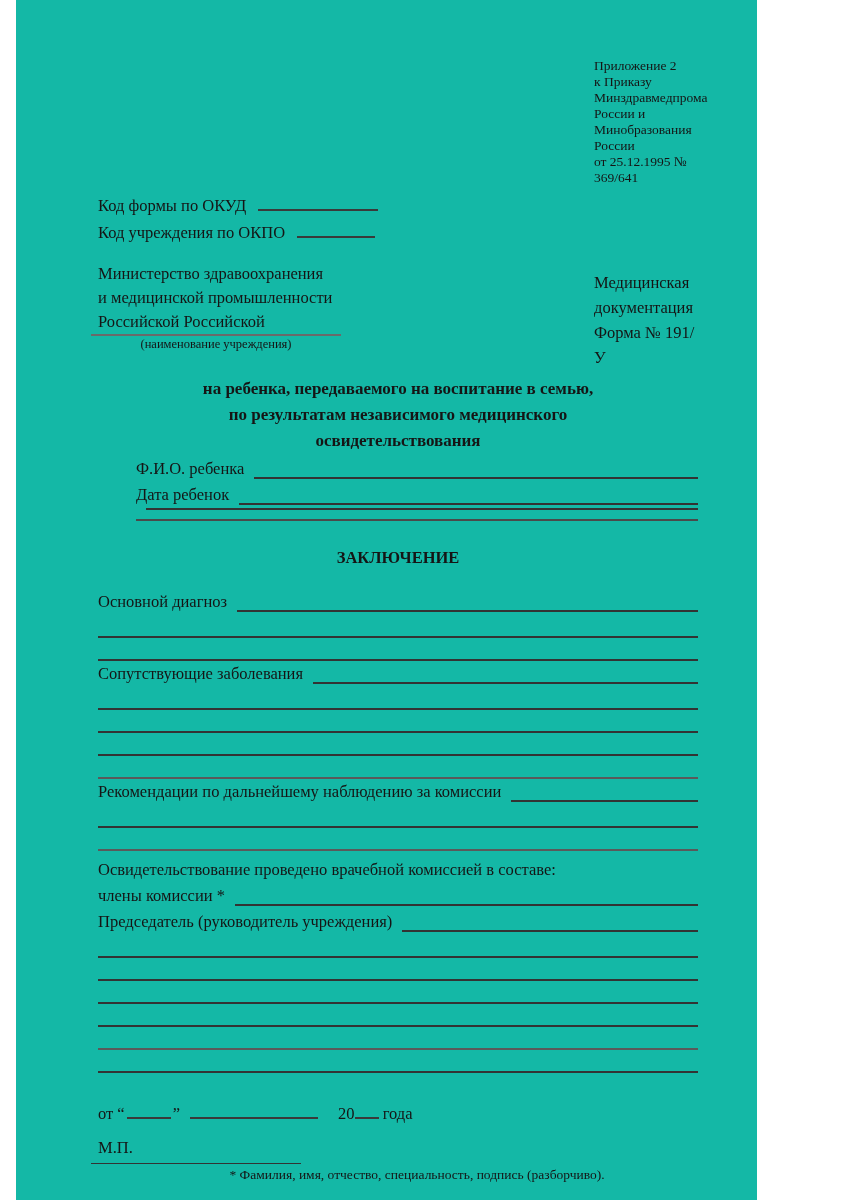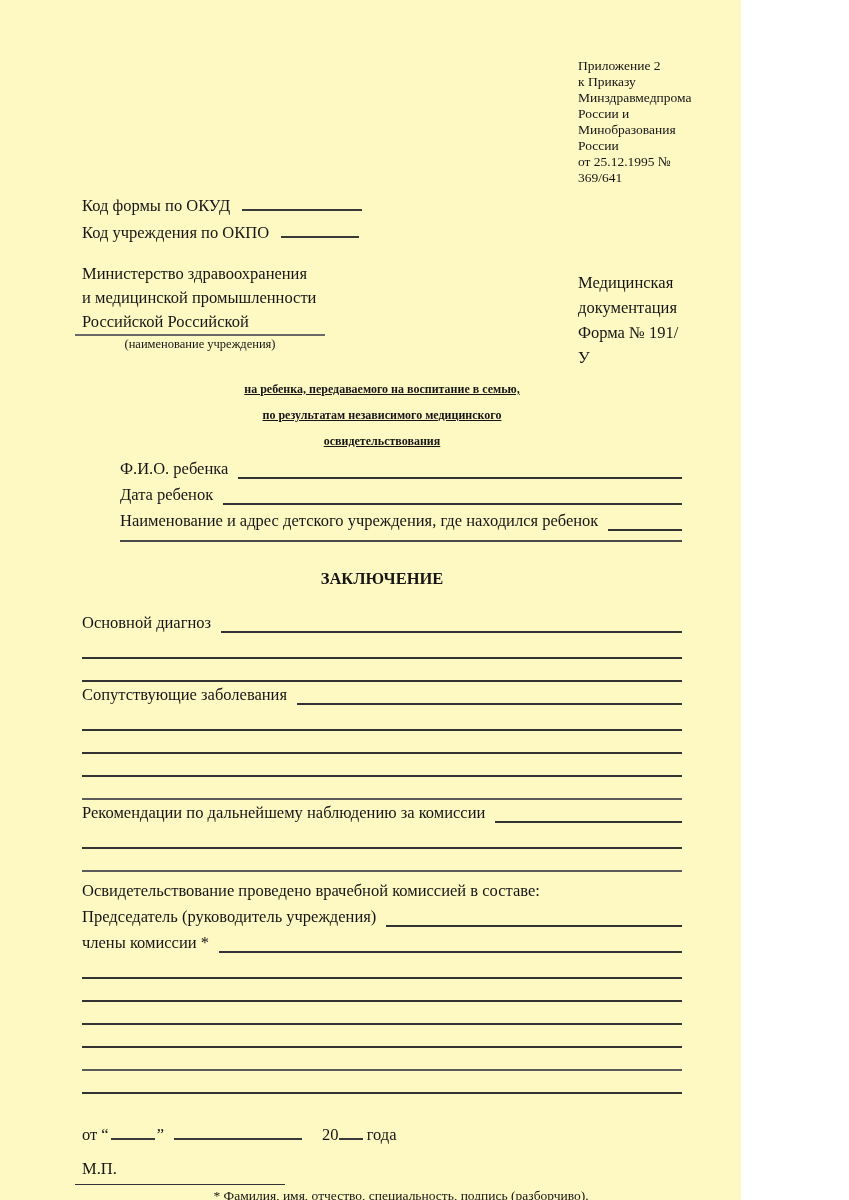--- a/index.html
+++ b/index.html
@@ -1,25 +1,26 @@
 <!DOCTYPE html>
 <html><head>
 <meta charset="utf-8">
 <style>
   * { margin: 0; padding: 0; box-sizing: border-box; }
   html, body { background: #ffffff; }
   .page {
     position: relative;
     width: 741px;
     height: 1200px;
-    background: #fef9c3;
+    background: #14b8a6;
     color: #151515;
     font-family: "Liberation Serif", "DejaVu Serif", serif;
     font-size: 16.5px;
     overflow: hidden;
+    margin-left: 16px;
   }
   .content { padding: 58px 59px 0 82px; }
 
   
   .appendix {
     margin-left: 496px;
     font-size: 13.5px;
     line-height: 16px;
   }
 
@@ -49,21 +50,21 @@
     width: 250px;
     margin-left: -7px;
     text-align: center;
     font-size: 12.5px;
     line-height: 16px;
   }
 
   
   .title-block { margin-top: 24px; text-align: center; font-weight: bold; }
   .title-main { font-size: 18.5px; line-height: 27px; letter-spacing: 0.3px; }
-  .title-sub { font-size: 12px; line-height: 26px; text-decoration: underline; }
+  .title-sub { font-size: 17px; line-height: 26px; }
 
   
   .row { display: flex; line-height: 26px; }
   .row .lbl { white-space: nowrap; }
   .row .fill {
     flex: 1;
     margin-left: 10px;
     border-bottom: 2px solid #333333;
     margin-bottom: 3px;
   }
@@ -141,21 +142,20 @@
     <div class="fields">
       <div class="row">
           <span class="lbl">Ф.И.О. ребенка</span>
           <span class="fill"></span>
         </div>
       <div class="row">
           <span class="lbl">Дата ребенок</span>
           <span class="fill"></span>
         </div>
       <div class="row">
-          <span class="lbl">Наименование и адрес детского учреждения, где находился ребенок</span>
           <span class="fill"></span>
         </div>
     </div>
     <div class="cont-line"></div>
 
     <div class="conclusion-heading">ЗАКЛЮЧЕНИЕ</div>
 
     <div class="row mt18">
         <span class="lbl">Основной диагноз</span>
         <span class="fill"></span>
@@ -174,25 +174,25 @@
 
     <div class="row">
         <span class="lbl">Рекомендации по дальнейшему наблюдению за комиссии</span>
         <span class="fill"></span>
       </div>
     <div class="blank-line"></div>
     <div class="blank-line gray"></div>
 
     <div class="intro-text">Освидетельствование проведено врачебной комиссией в составе:</div>
     <div class="row">
+        <span class="lbl">члены комиссии *</span>
+        <span class="fill"></span>
+      </div>
+    <div class="row">
         <span class="lbl">Председатель (руководитель учреждения)</span>
-        <span class="fill"></span>
-      </div>
-    <div class="row">
-        <span class="lbl">члены комиссии *</span>
         <span class="fill"></span>
       </div>
     <div class="blank-line"></div>
     <div class="blank-line"></div>
     <div class="blank-line"></div>
     <div class="blank-line"></div>
     <div class="blank-line gray"></div>
     <div class="blank-line"></div>
 
     <div class="date-row"><span>от “</span><span class="u u-day"></span><span>”</span><span class="u u-month"></span><span class="date-gap"></span><span>20</span><span class="u u-year"></span>&nbsp;<span>года</span></div>

